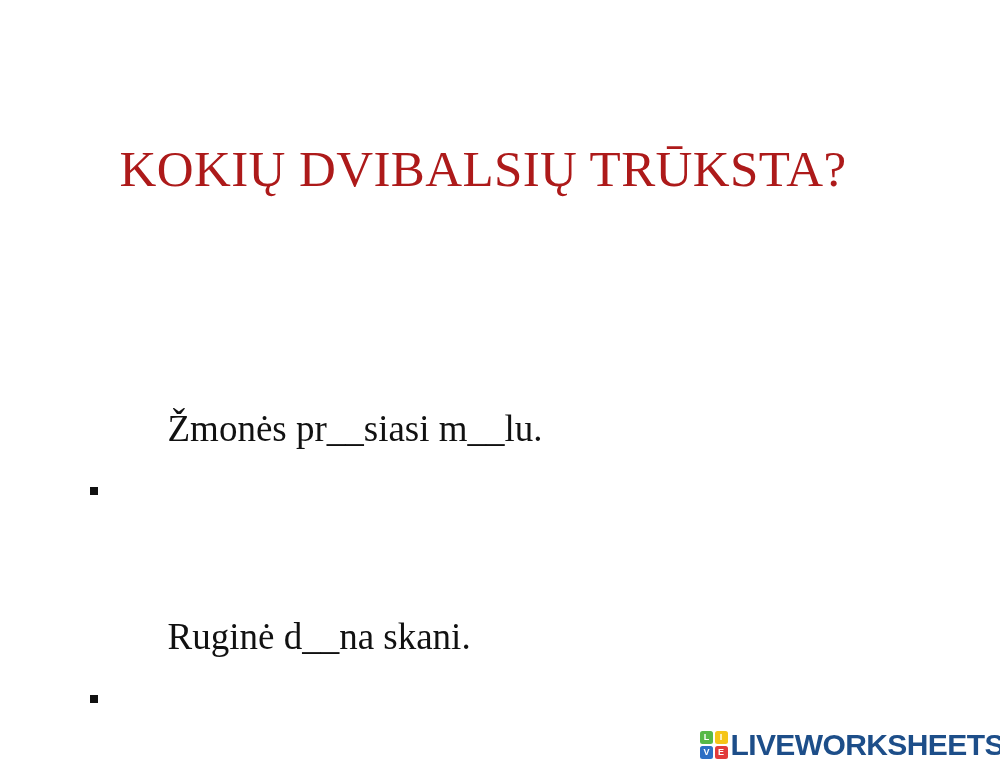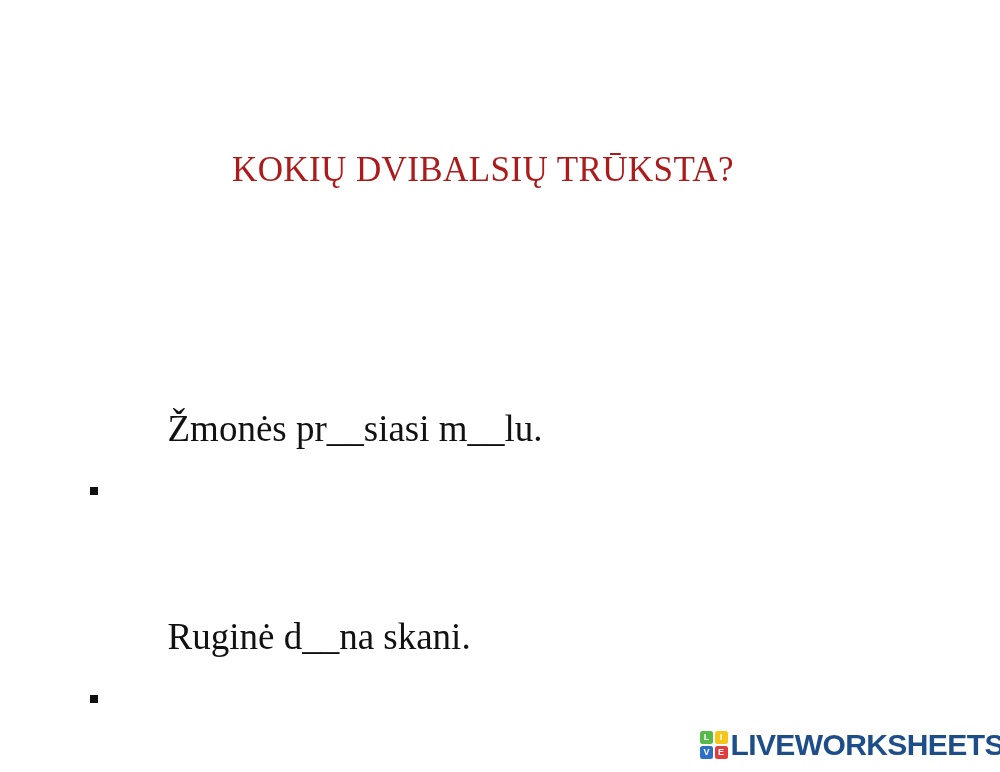--- a/index.html
+++ b/index.html
@@ -20,21 +20,21 @@
   }
 
   
   #title-block {
     position: absolute;
     top: 143px;
     left: 0;
     width: 966px;
     text-align: center;
     color: #ad1a1a;
-    font-size: 35px;
+    font-size: 51px;
     line-height: 53px;
     letter-spacing: 0.4px;
     font-family: "Liberation Serif", "DejaVu Serif", serif;
   }
   #title-block .title-line {
     display: block;
     white-space: pre;
   }
 
   

